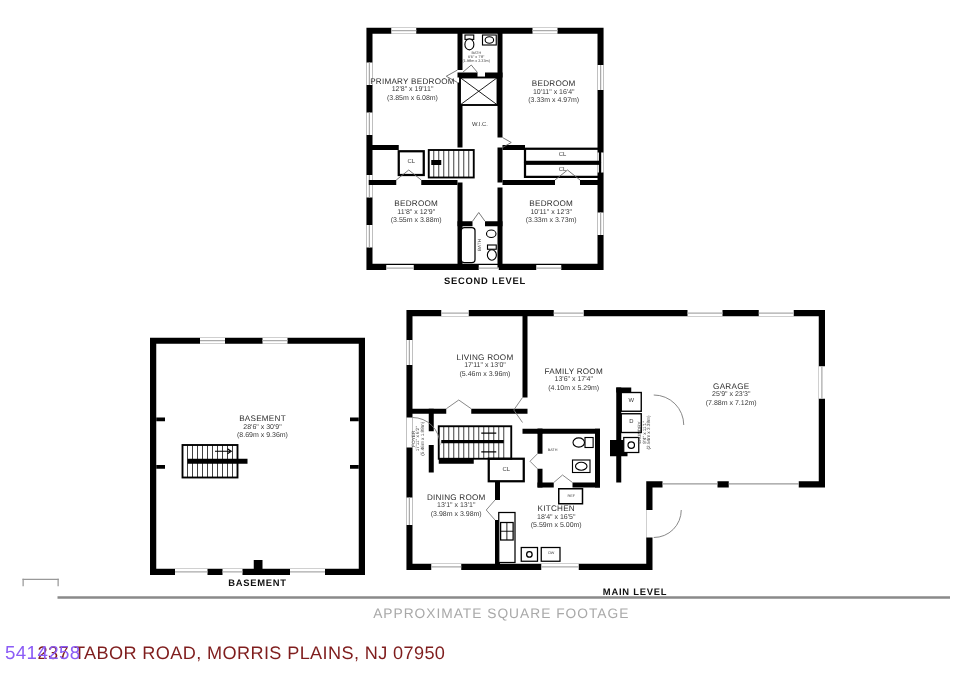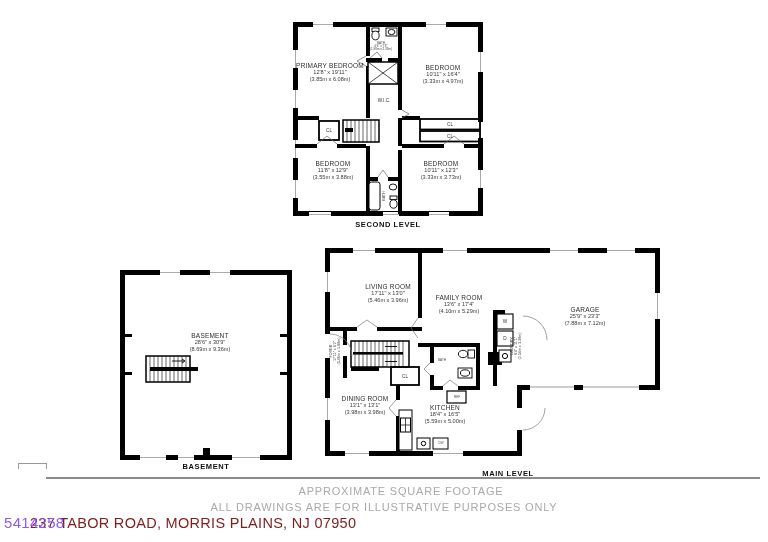--- a/index.html
+++ b/index.html
@@ -366,17 +366,16 @@
         <div class="l2">(8.69m x 9.36m)</div>
       </div>
     </div>
     <div class="caption" style="left:86px;top:192px;">BASEMENT</div>
   </div>
 
 
   <div id="scale-bar"></div>
   <div id="divider"></div>
   <div class="foot-line" style="top:485px;margin-left:17px;">APPROXIMATE SQUARE FOOTAGE</div>
-  <div class="foot-line" style="top:501px;">ALL DRAWINGS ARE FOR ILLUSTRATIVE PURPOSES ONLY</div>
   <div id="address">237 TABOR ROAD, MORRIS PLAINS, NJ 07950</div>
   <div id="mls-number">5414258</div>
 
 </div>
 
 </body></html>

